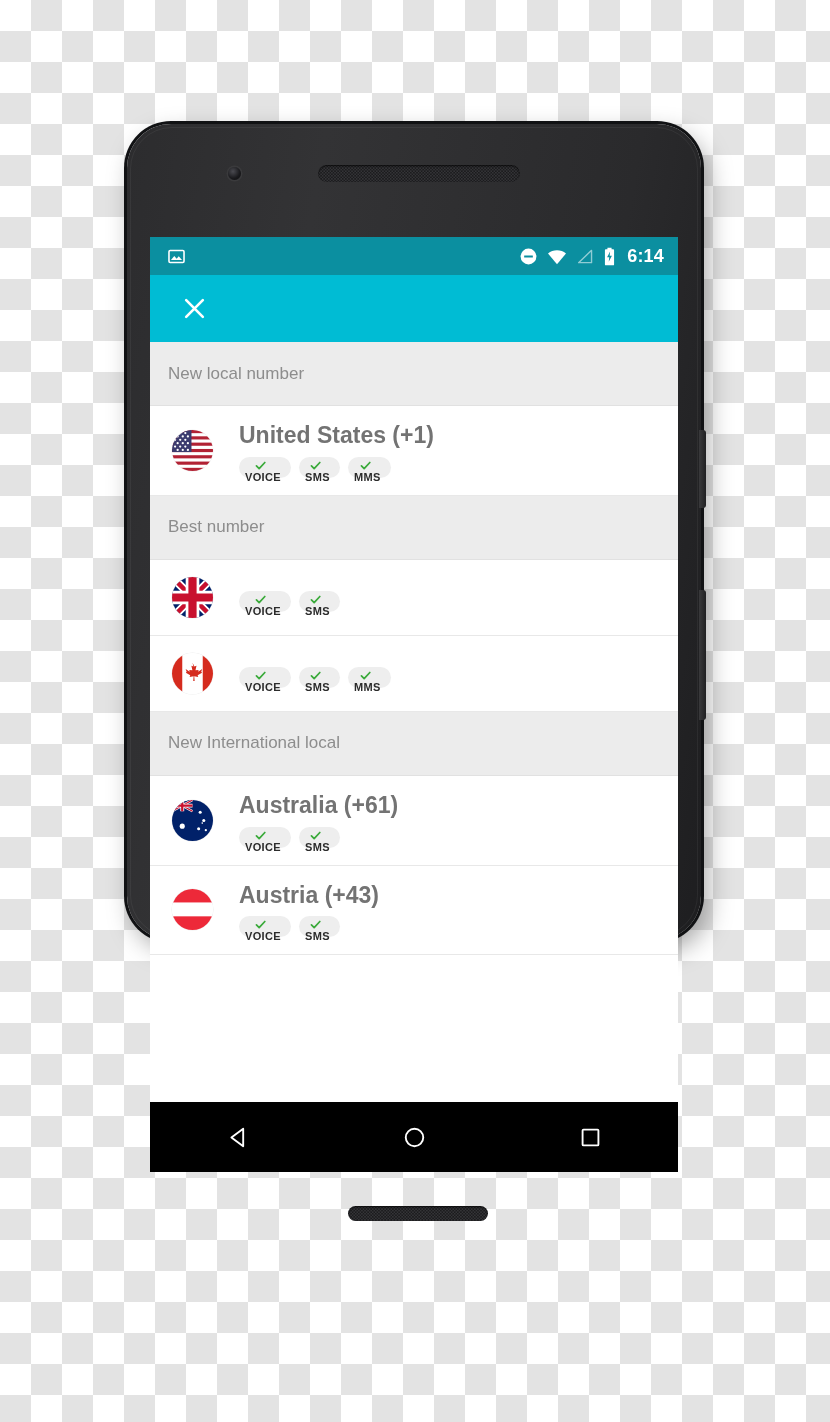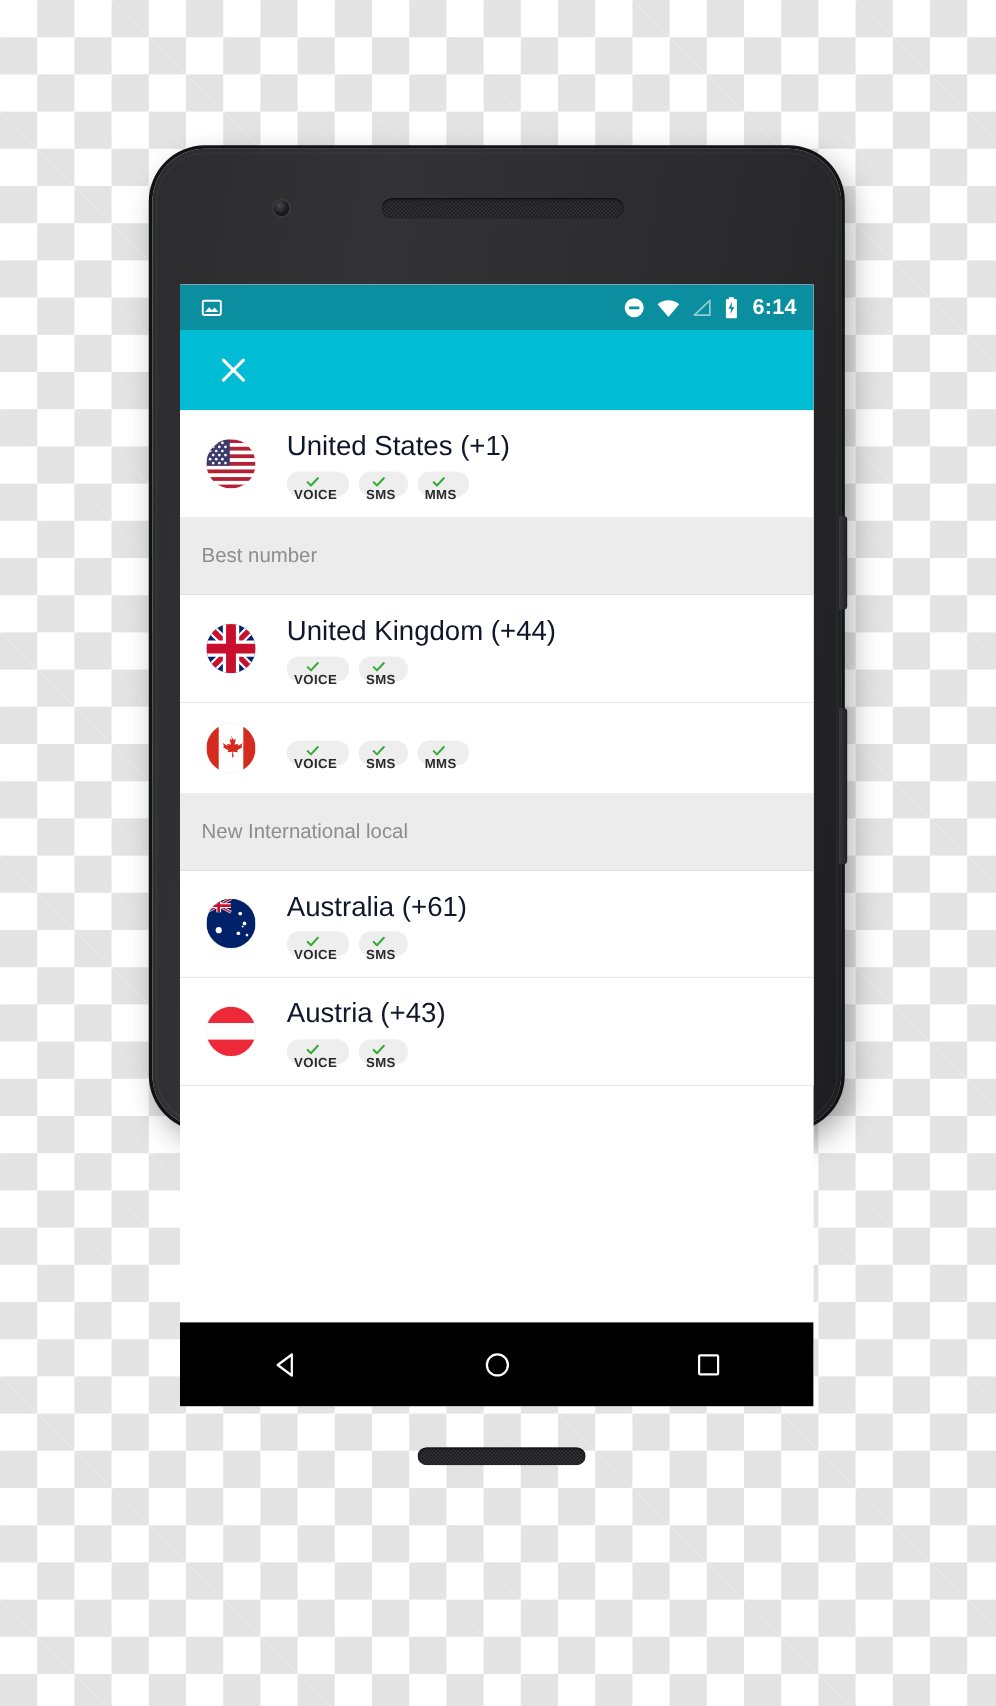--- a/index.html
+++ b/index.html
@@ -170,23 +170,24 @@
     height: 41px;
     border-radius: 50%;
     flex: none;
     overflow: hidden;
     position: relative;
     box-shadow: 0 0 0 0.5px rgba(0,0,0,0.08);
   }
   .row-text { margin-left: 26px; min-width: 0; }
   .country-name {
     font-size: 23px;
-    color: #0f172a;
+    color: #737373;
     line-height: 1.12;
     white-space: nowrap;
+    font-weight: bold;
   }
   .caps {
     display: flex;
     gap: 8px;
     margin-top: 8px;
   }
   .chip {
     display: inline-flex;
     align-items: center;
     background: #eeeeee;
@@ -276,20 +277,21 @@
     <div class="app-bar">
       <div class="close-btn">
         <svg width="27" height="27" viewBox="0 0 24 24">
           <path d="M4.6 4.6L19.4 19.4M19.4 4.6L4.6 19.4" stroke="#ffffff" stroke-width="2.3" stroke-linecap="round"></path>
         </svg>
       </div>
     </div>
 
     <div class="list">
 
+      <div class="section-header">New local number</div>
 
       <div class="country-row">
         <div class="flag">
           <svg width="41" height="41" viewBox="0 0 40 40">
             <rect width="40" height="40" fill="#ffffff"></rect>
             <g fill="#b22234">
               <rect y="0" width="40" height="3.08"></rect>
               <rect y="6.16" width="40" height="3.08"></rect>
               <rect y="12.3" width="40" height="3.08"></rect>
               <rect y="18.5" width="40" height="3.08"></rect>
@@ -351,21 +353,20 @@
         <div class="flag">
           <svg width="41" height="41" viewBox="0 0 40 40">
             <rect width="40" height="40" fill="#012169"></rect>
             <path d="M0 0l40 40M40 0L0 40" stroke="#ffffff" stroke-width="8"></path>
             <path d="M0 0l40 40M40 0L0 40" stroke="#c8102e" stroke-width="4.4"></path>
             <path d="M20 0v40M0 20h40" stroke="#ffffff" stroke-width="13.3"></path>
             <path d="M20 0v40M0 20h40" stroke="#c8102e" stroke-width="8"></path>
           </svg>
         </div>
         <div class="row-text">
-          <div class="country-name">United Kingdom (+44)</div>
           <div class="caps">
             <span class="chip">
               <svg class="chip-check" viewBox="0 0 24 24">
                   <path d="M4.5 12.8l5 5L20 6.5" fill="none" stroke="#3aaa3a" stroke-width="3.2" stroke-linecap="round" stroke-linejoin="round"></path>
                 </svg>
               <span class="chip-label">VOICE</span>
             </span>
             <span class="chip">
               <svg class="chip-check" viewBox="0 0 24 24">
                   <path d="M4.5 12.8l5 5L20 6.5" fill="none" stroke="#3aaa3a" stroke-width="3.2" stroke-linecap="round" stroke-linejoin="round"></path>

